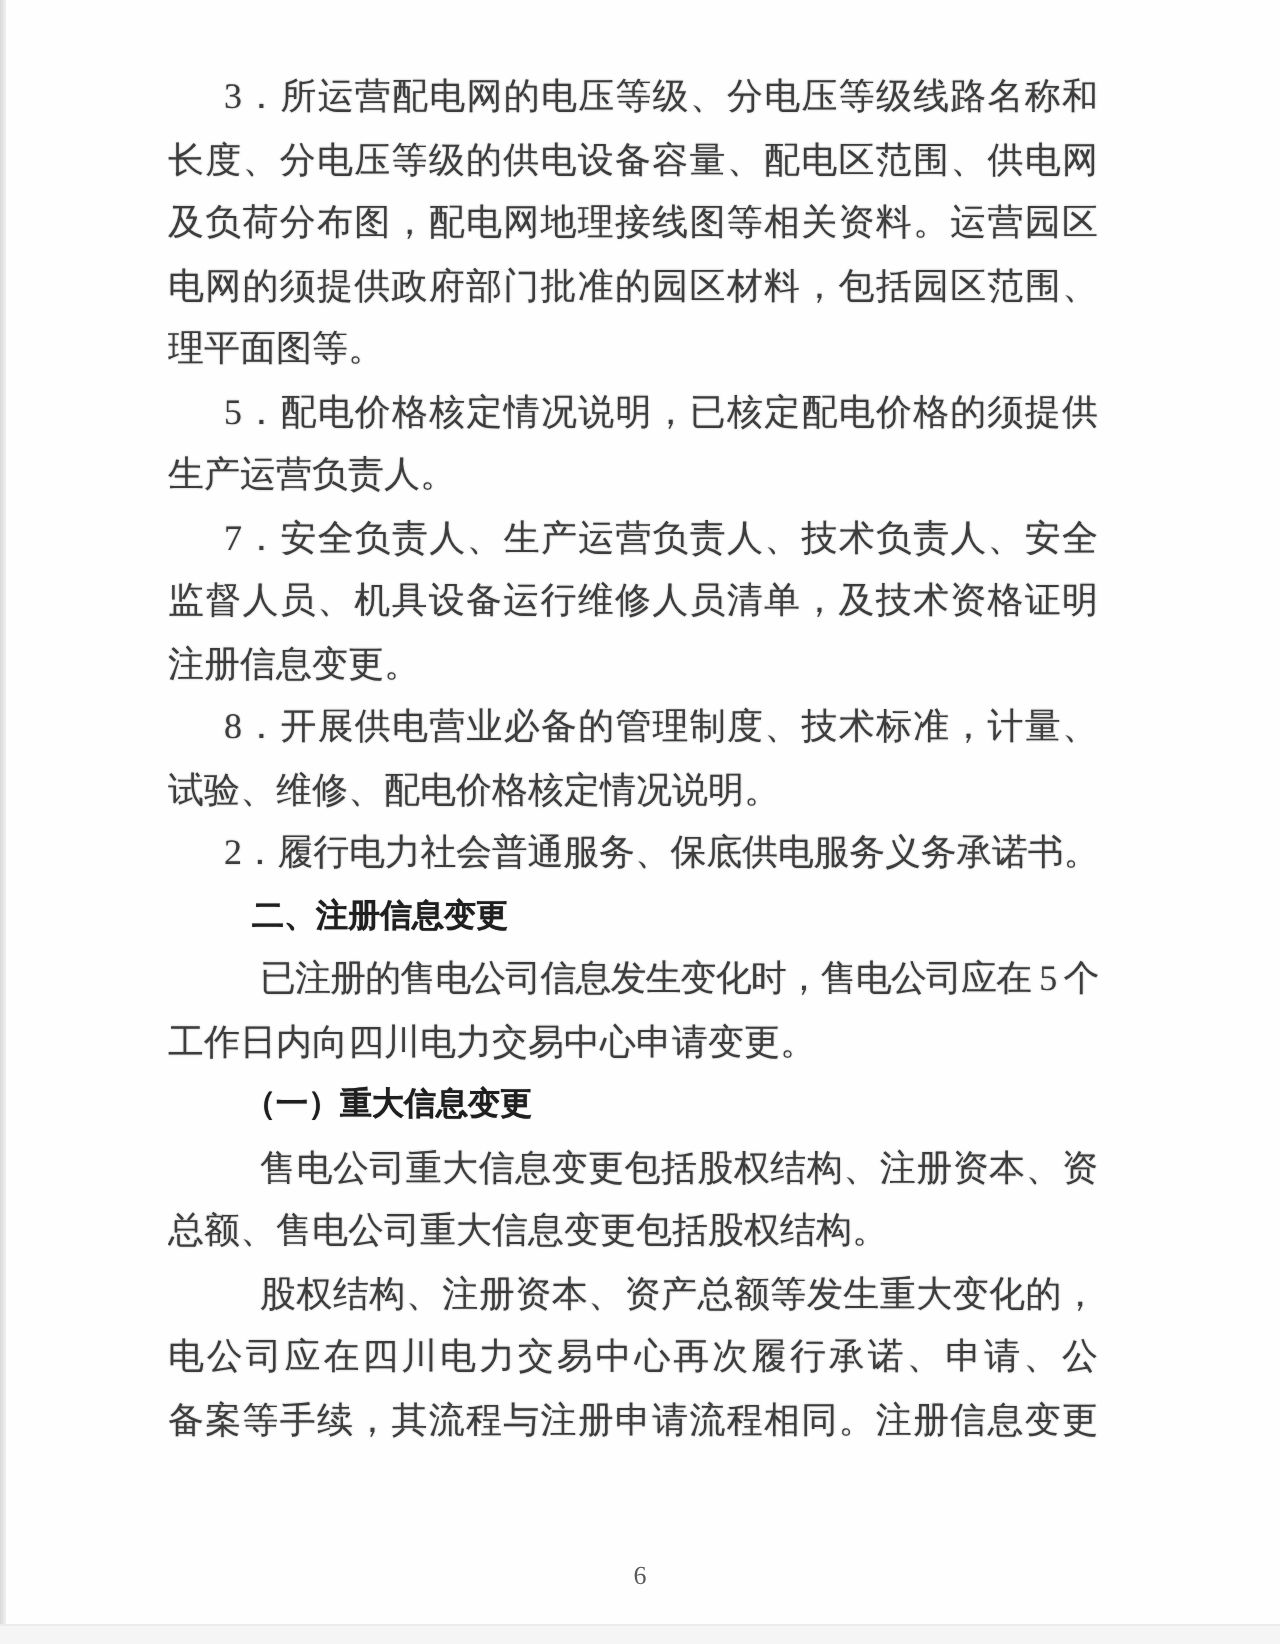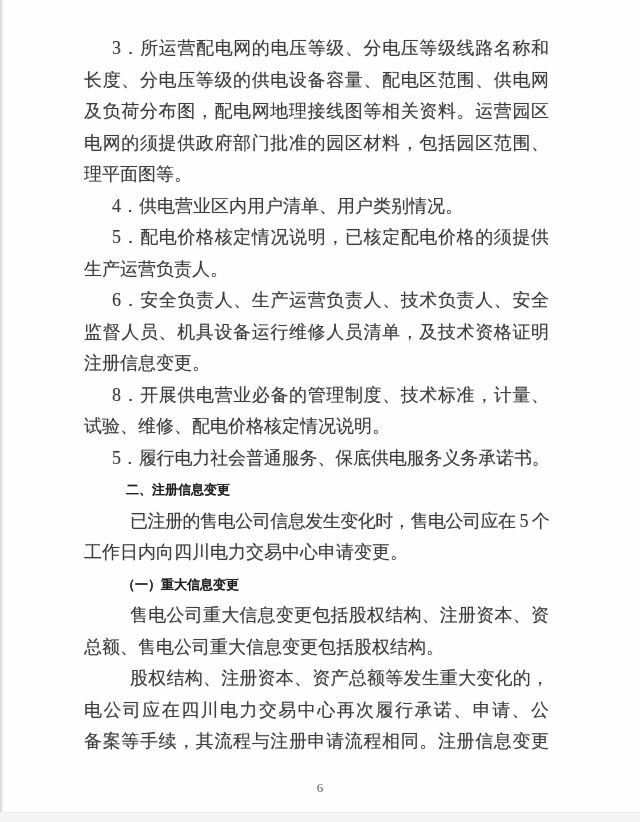--- a/index.html
+++ b/index.html
@@ -35,21 +35,21 @@
     overflow: hidden;
   }
   .line.last { text-align-last: left; }
   .line.num  { padding-left: 28px; }
   .line.ind  { padding-left: 46px; }
   .line.tight { letter-spacing: -0.8px; }
   .line.heading {
     font-family: "Liberation Sans", "DejaVu Sans", sans-serif;
     font-weight: bold;
     color: #1f1f1f;
-    font-size: 13px;
+    font-size: 16px;
     text-align-last: left;
     text-shadow: 0 0 0.5px rgba(20,20,20,0.5);
   }
   .line.heading.h-major { padding-left: 42px; }
   .line.heading.h-paren { padding-left: 38px; }
   .page-number {
     position: absolute;
     left: 0; right: 0; top: 780px;
     text-align: center;
     font-size: 13px;
@@ -70,34 +70,33 @@
   <div class="scan-edge-left"></div>
 
   <div class="text-block">
 
     <div class="line num">3．所运营配电网的电压等级、分电压等级线路名称和</div>
     <div class="line">长度、分电压等级的供电设备容量、配电区范围、供电网络</div>
     <div class="line">及负荷分布图，配电网地理接线图等相关资料。运营园区配</div>
     <div class="line">电网的须提供政府部门批准的园区材料，包括园区范围、地</div>
     <div class="line last">理平面图等。</div>
 
-    <div class="line num last">4．供电营业区内用户清单、用户类别情况。</div>
 
     <div class="line num">5．配电价格核定情况说明，已核定配电价格的须提供</div>
     <div class="line last">生产运营负责人。</div>
 
-    <div class="line num">6．安全负责人、生产运营负责人、技术负责人、安全</div>
+    <div class="line num">7．安全负责人、生产运营负责人、技术负责人、安全</div>
     <div class="line">监督人员、机具设备运行维修人员清单，及技术资格证明和</div>
     <div class="line last">注册信息变更。</div>
 
 
     <div class="line num">8．开展供电营业必备的管理制度、技术标准，计量、</div>
     <div class="line last">试验、维修、配电价格核定情况说明。</div>
 
-    <div class="line num tight">5．履行电力社会普通服务、保底供电服务义务承诺书。</div>
+    <div class="line num tight">2．履行电力社会普通服务、保底供电服务义务承诺书。</div>
 
     <div class="line heading h-major">二、注册信息变更</div>
 
     <div class="line ind tight">已注册的售电公司信息发生变化时，售电公司应在 5 个</div>
     <div class="line last">工作日内向四川电力交易中心申请变更。</div>
 
     <div class="line heading h-paren">（一）重大信息变更</div>
 
     <div class="line ind">售电公司重大信息变更包括股权结构、注册资本、资产</div>
     <div class="line last">总额、售电公司重大信息变更包括股权结构。</div>

